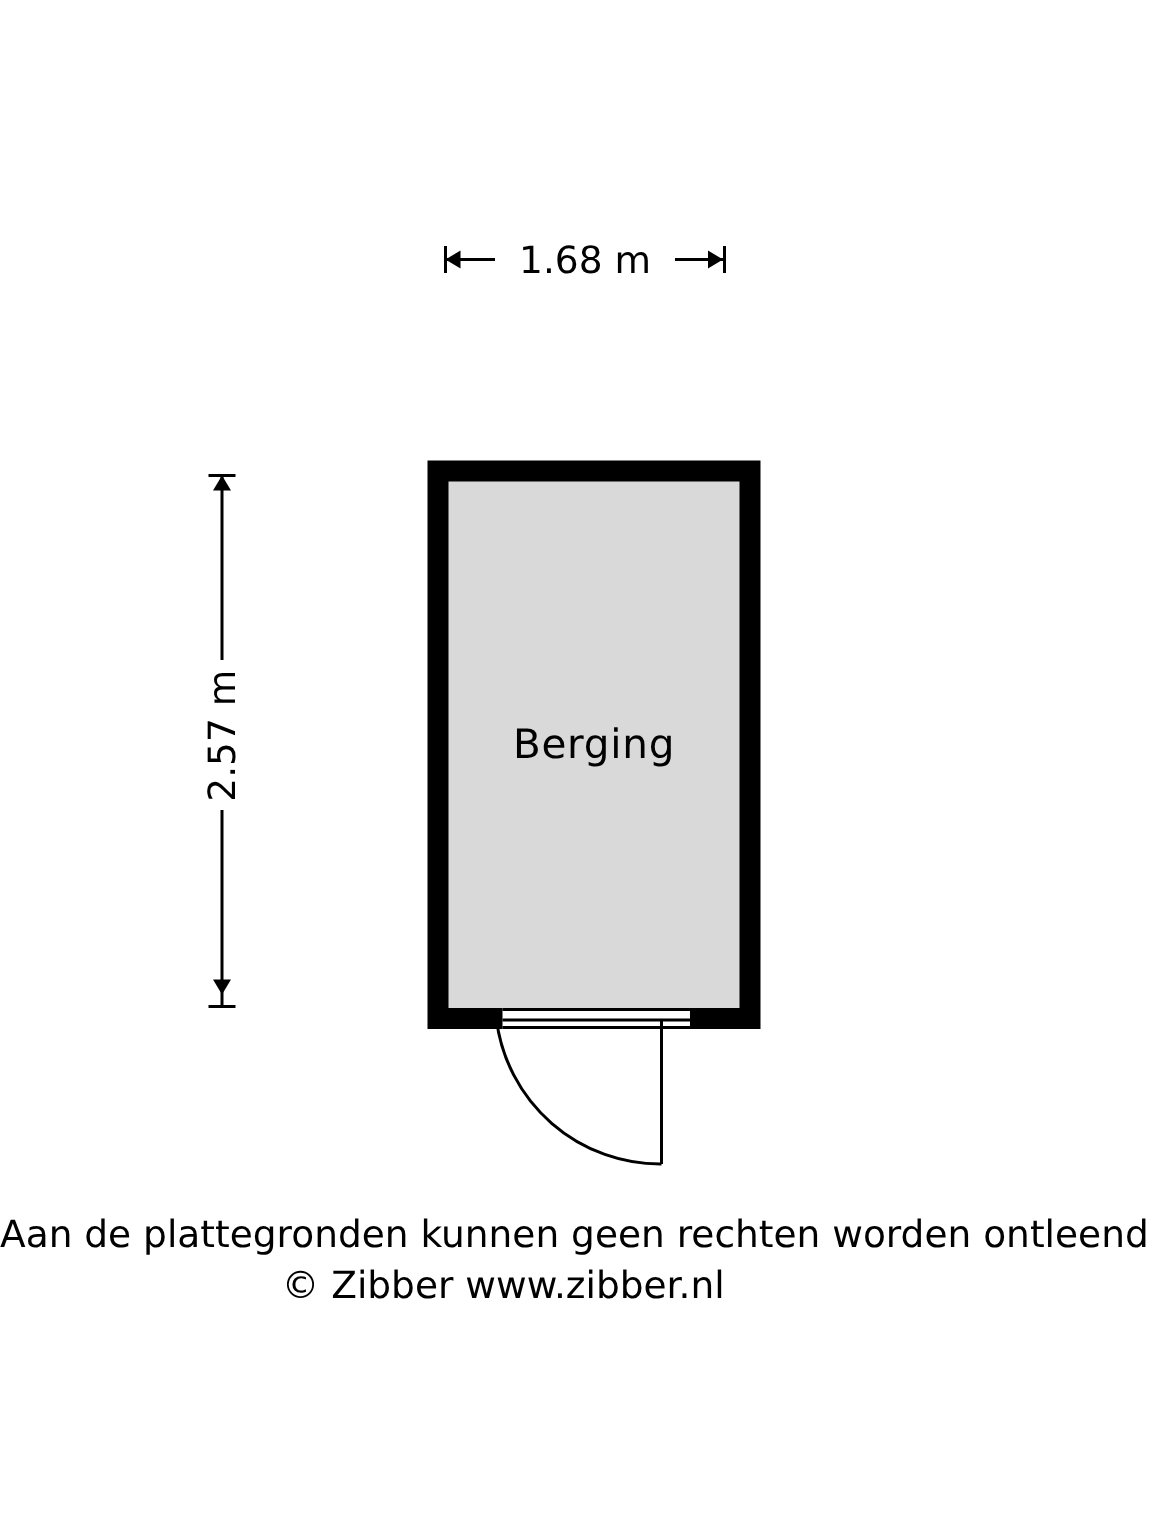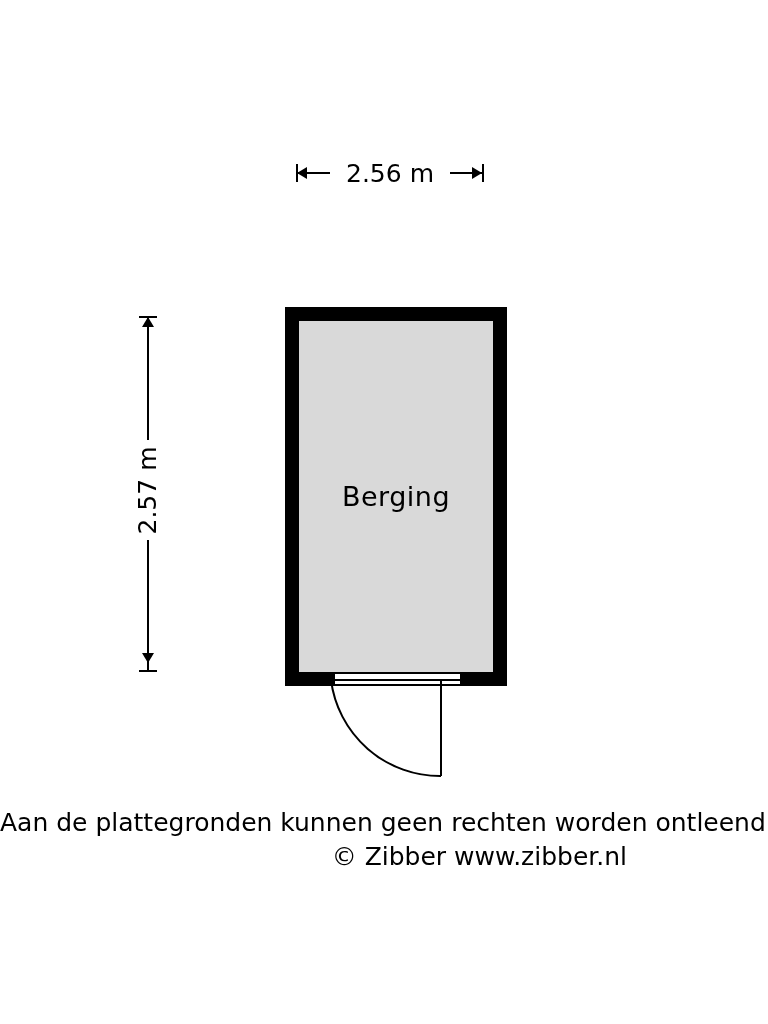--- a/index.html
+++ b/index.html
@@ -203,21 +203,21 @@
     height: 110px;
   }
   .door-swing svg { display: block; }
 
   
   .disclaimer {
     position: absolute;
     left: 0;
     top: 806px;
     width: 627px;
-    text-align: right;
+    text-align: center;
   }
   .disclaimer .line1 {
     font-size: 25px;
     line-height: 34px;
     white-space: nowrap;
   }
   .disclaimer .line2 {
     font-size: 25px;
     line-height: 34px;
     white-space: nowrap;
@@ -228,21 +228,21 @@
 <body>
 
 <div id="floorplan-root">
 
   <div class="dim-top">
     <div class="rule"></div>
     <div class="cap-l"></div>
     <div class="cap-r"></div>
     <div class="arr-l"></div>
     <div class="arr-r"></div>
-    <div class="label-wrap">2.56 m</div>
+    <div class="label-wrap">1.68 m</div>
   </div>
 
   <div class="dim-left">
     <div class="rule"></div>
     <div class="cap-t"></div>
     <div class="cap-b"></div>
     <div class="arr-t"></div>
     <div class="arr-b"></div>
     <div class="label-wrap">
       <span>2.57 m</span>

